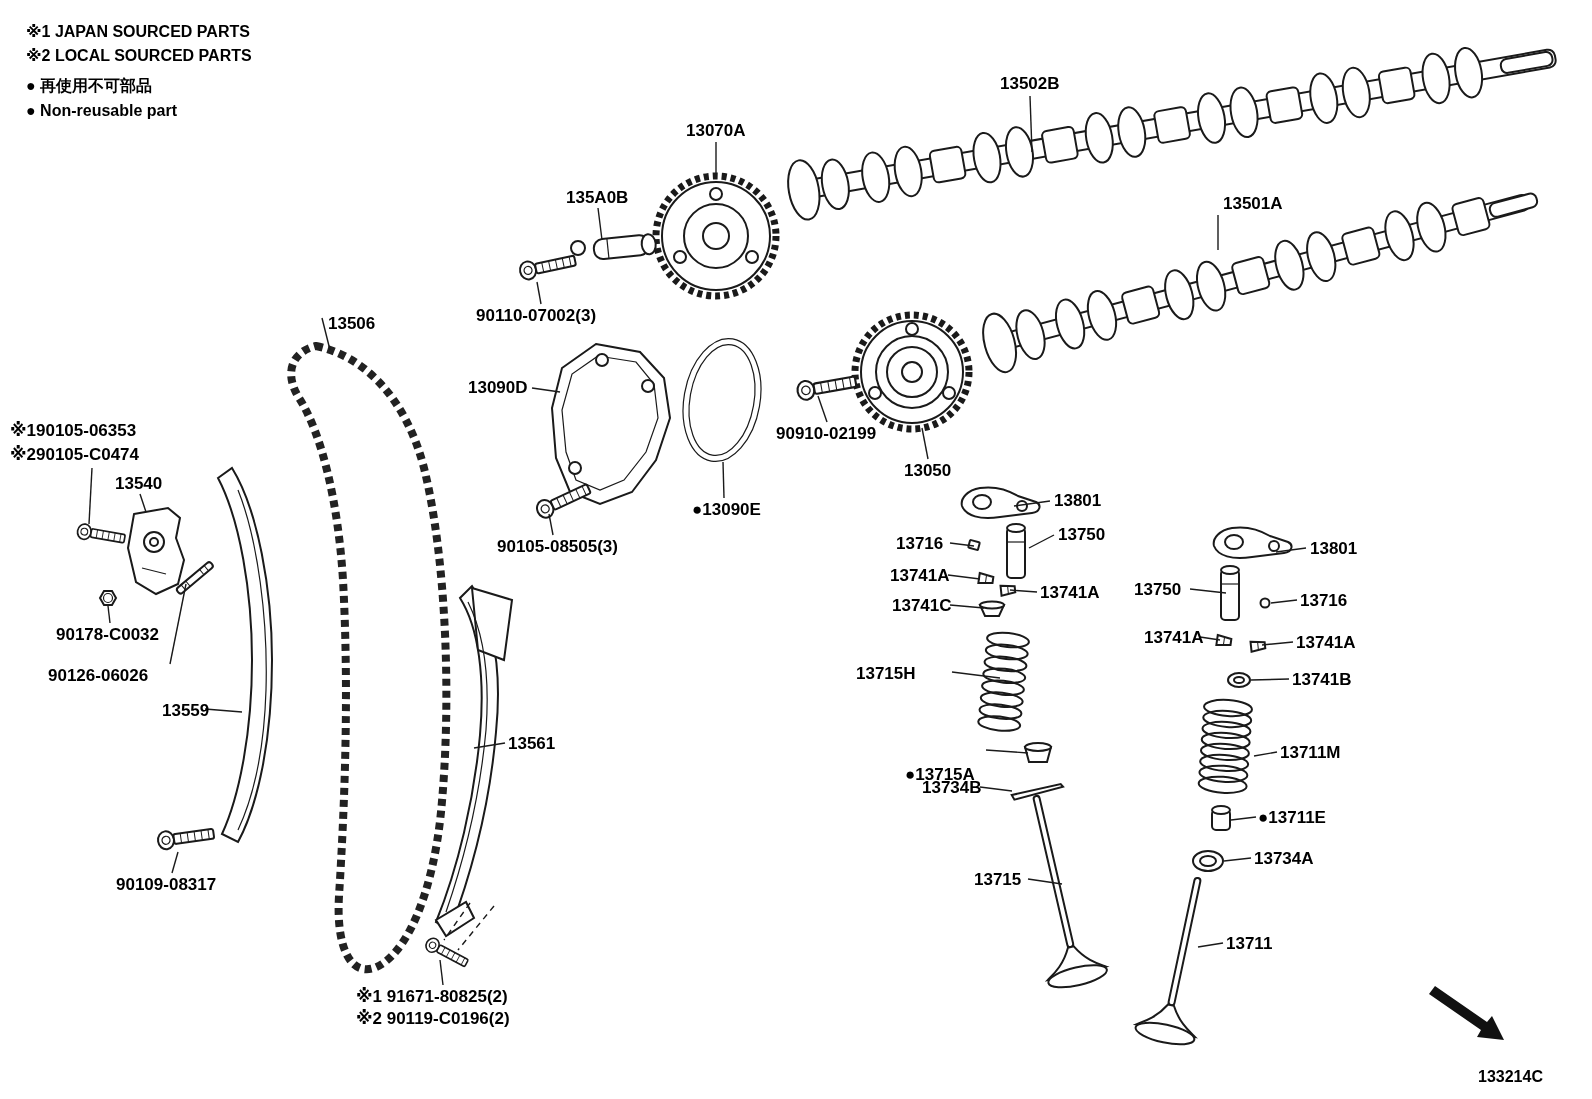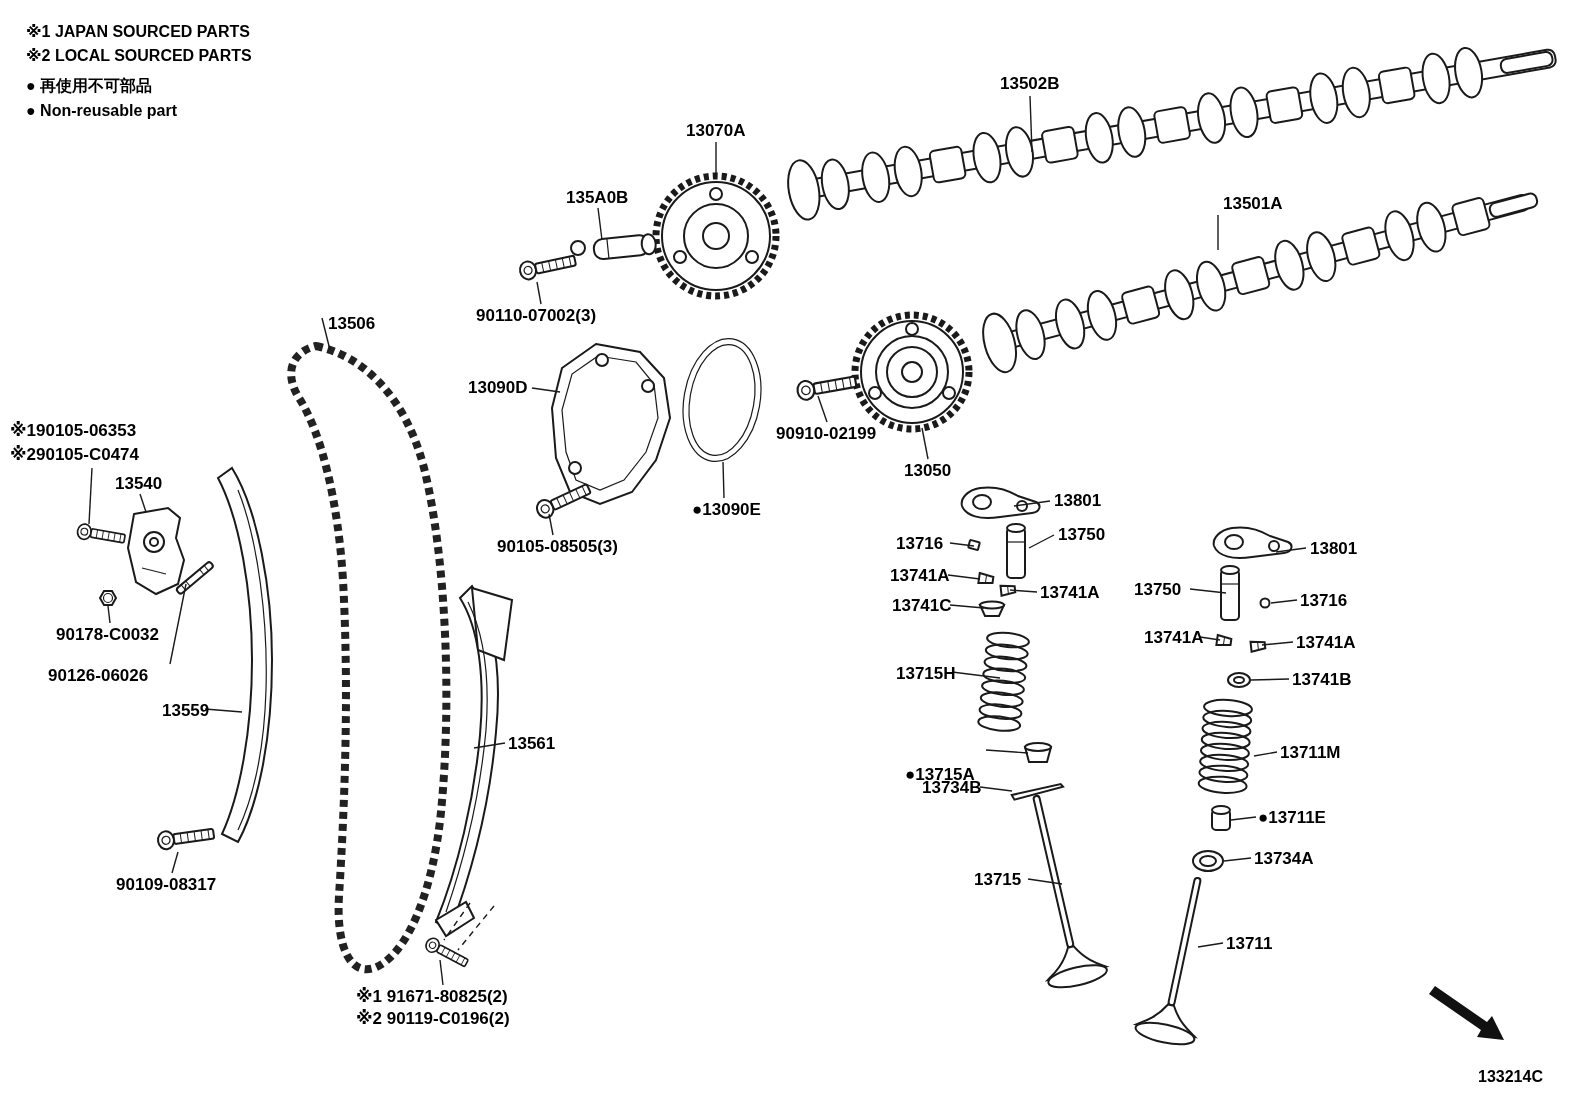--- a/index.html
+++ b/index.html
@@ -342,21 +342,21 @@
       <div class="part-label" style="left: 892px; top: 596px;">13741C</div>
       <div class="part-label" style="left: 1040px; top: 583px;">13741A</div>
       <div class="part-label" style="left: 1310px; top: 539px;">13801</div>
       <div class="part-label" style="left: 1134px; top: 580px;">13750</div>
       <div class="part-label" style="left: 1300px; top: 591px;">13716</div>
       <div class="part-label" style="left: 1144px; top: 628px;">13741A</div>
       <div class="part-label" style="left: 1296px; top: 633px;">13741A</div>
       <div class="part-label" style="left: 1292px; top: 670px;">13741B</div>
       <div class="part-label" style="left: 56px; top: 625px;">90178-C0032</div>
       <div class="part-label" style="left: 48px; top: 666px;">90126-06026</div>
-      <div class="part-label" style="left: 896px; top: 664px;">13715H</div>
+      <div class="part-label" style="left: 856px; top: 664px;">13715H</div>
       <div class="part-label" style="left: 162px; top: 701px;">13559</div>
       <div class="part-label" style="left: 508px; top: 734px;">13561</div>
       <div class="part-label" style="left: 905px; top: 741px; margin-top: 24px;">●13715A</div>
       <div class="part-label" style="left: 1280px; top: 743px;">13711M</div>
       <div class="part-label" style="left: 922px; top: 778px;">13734B</div>
       <div class="part-label" style="left: 1258px; top: 808px;">●13711E</div>
       <div class="part-label" style="left: 1254px; top: 849px;">13734A</div>
       <div class="part-label" style="left: 974px; top: 870px;">13715</div>
       <div class="part-label" style="left: 116px; top: 875px;">90109-08317</div>
       <div class="part-label" style="left: 1226px; top: 934px;">13711</div>

